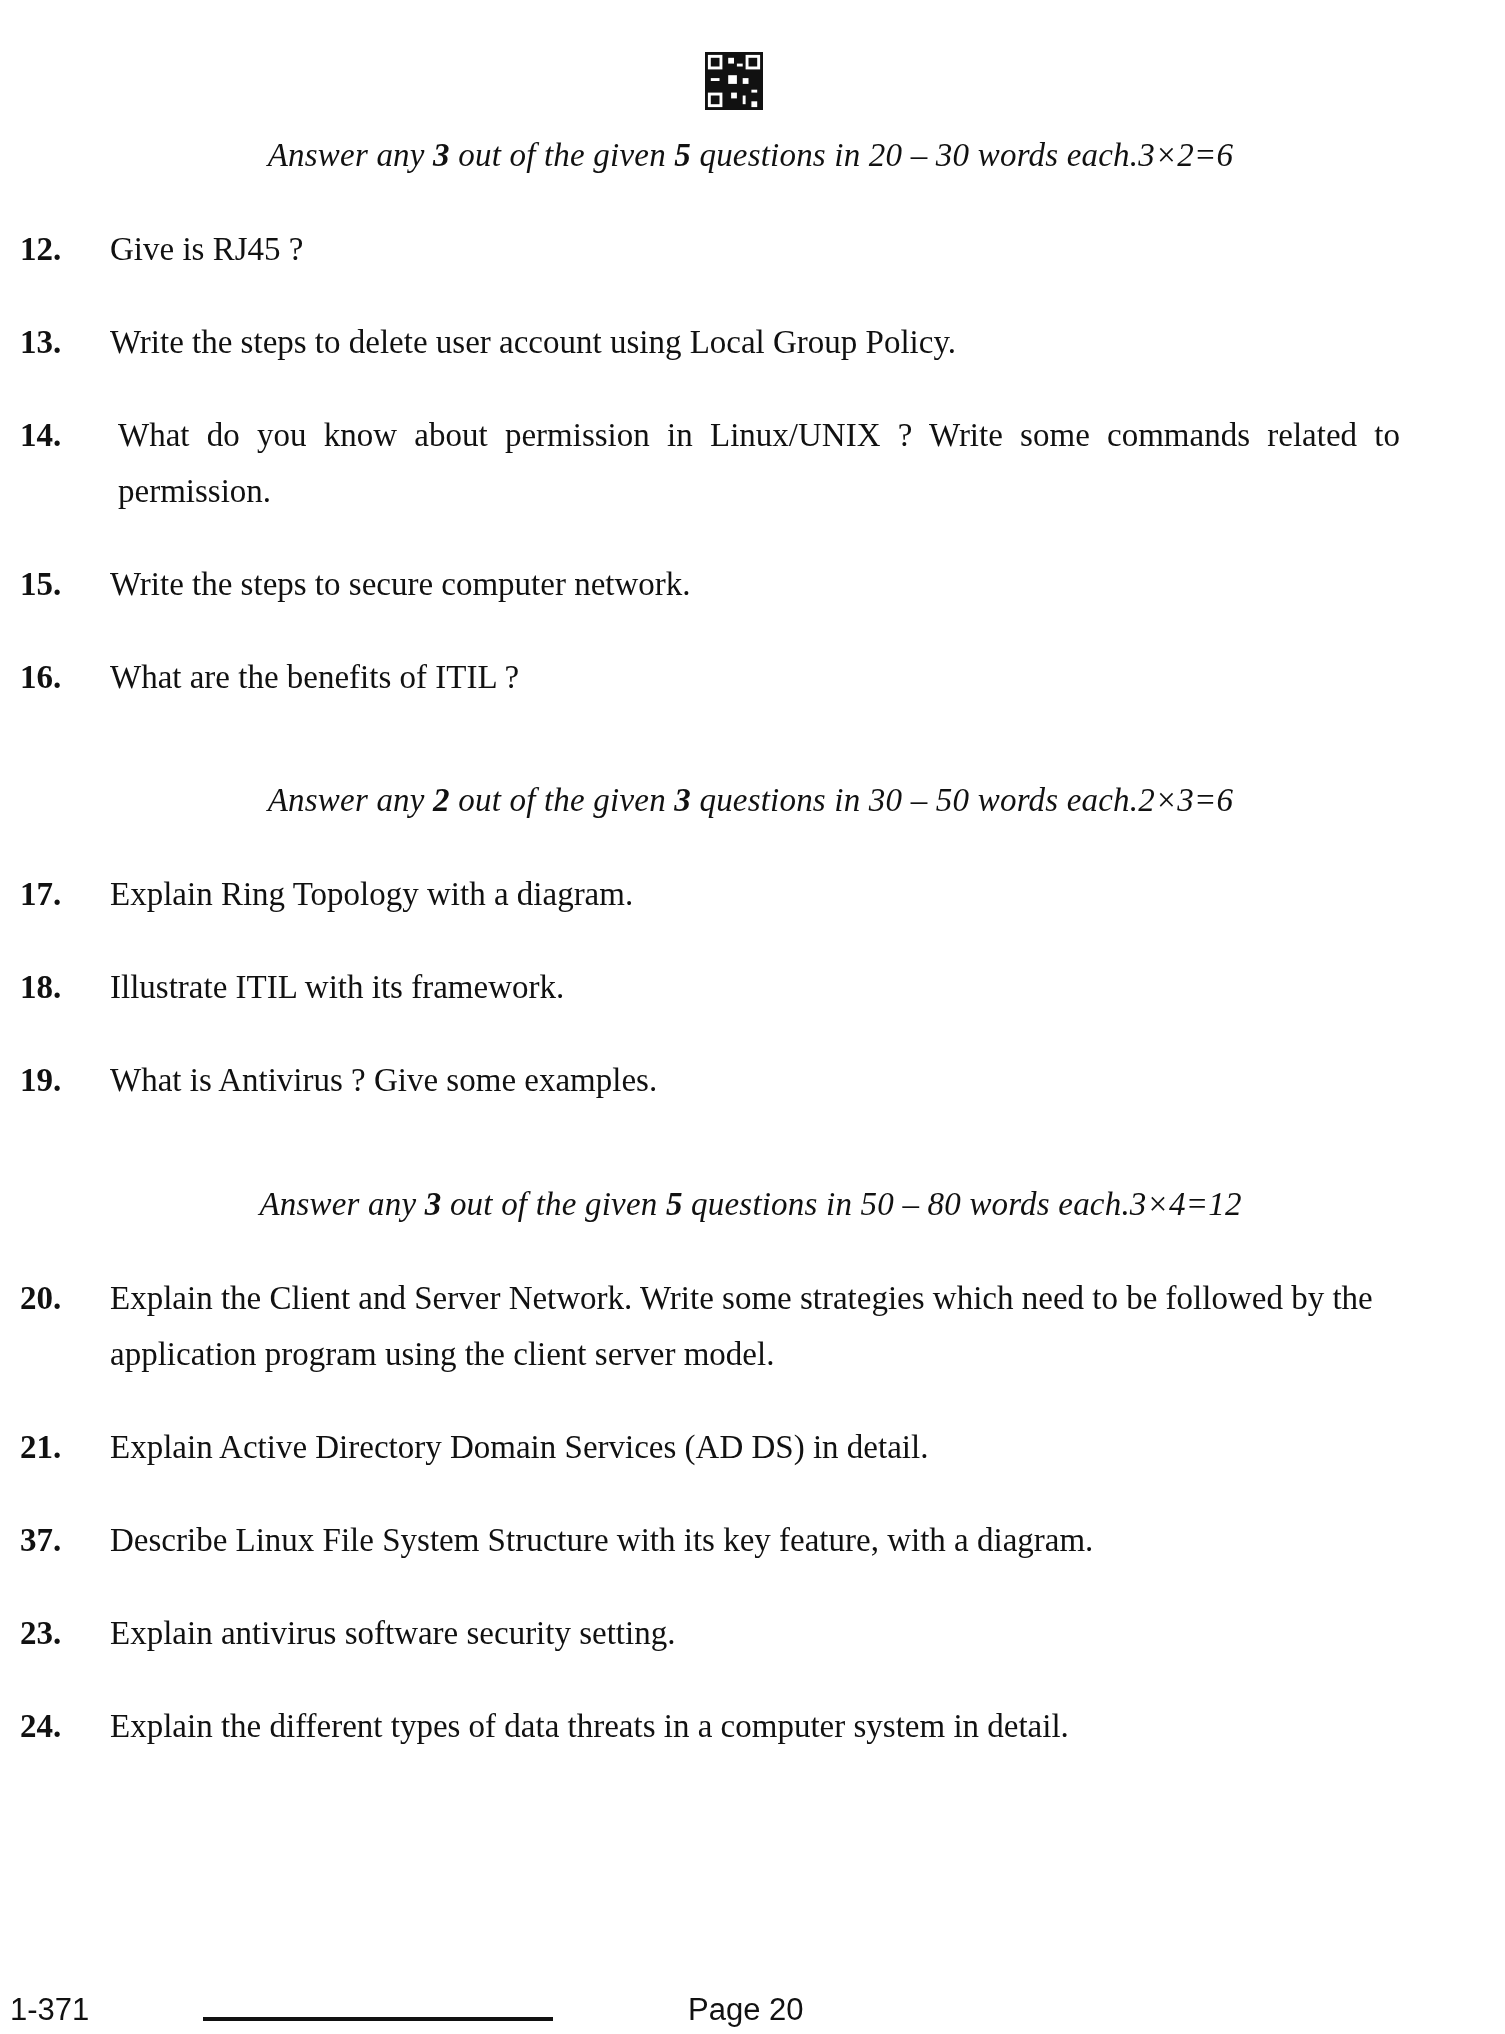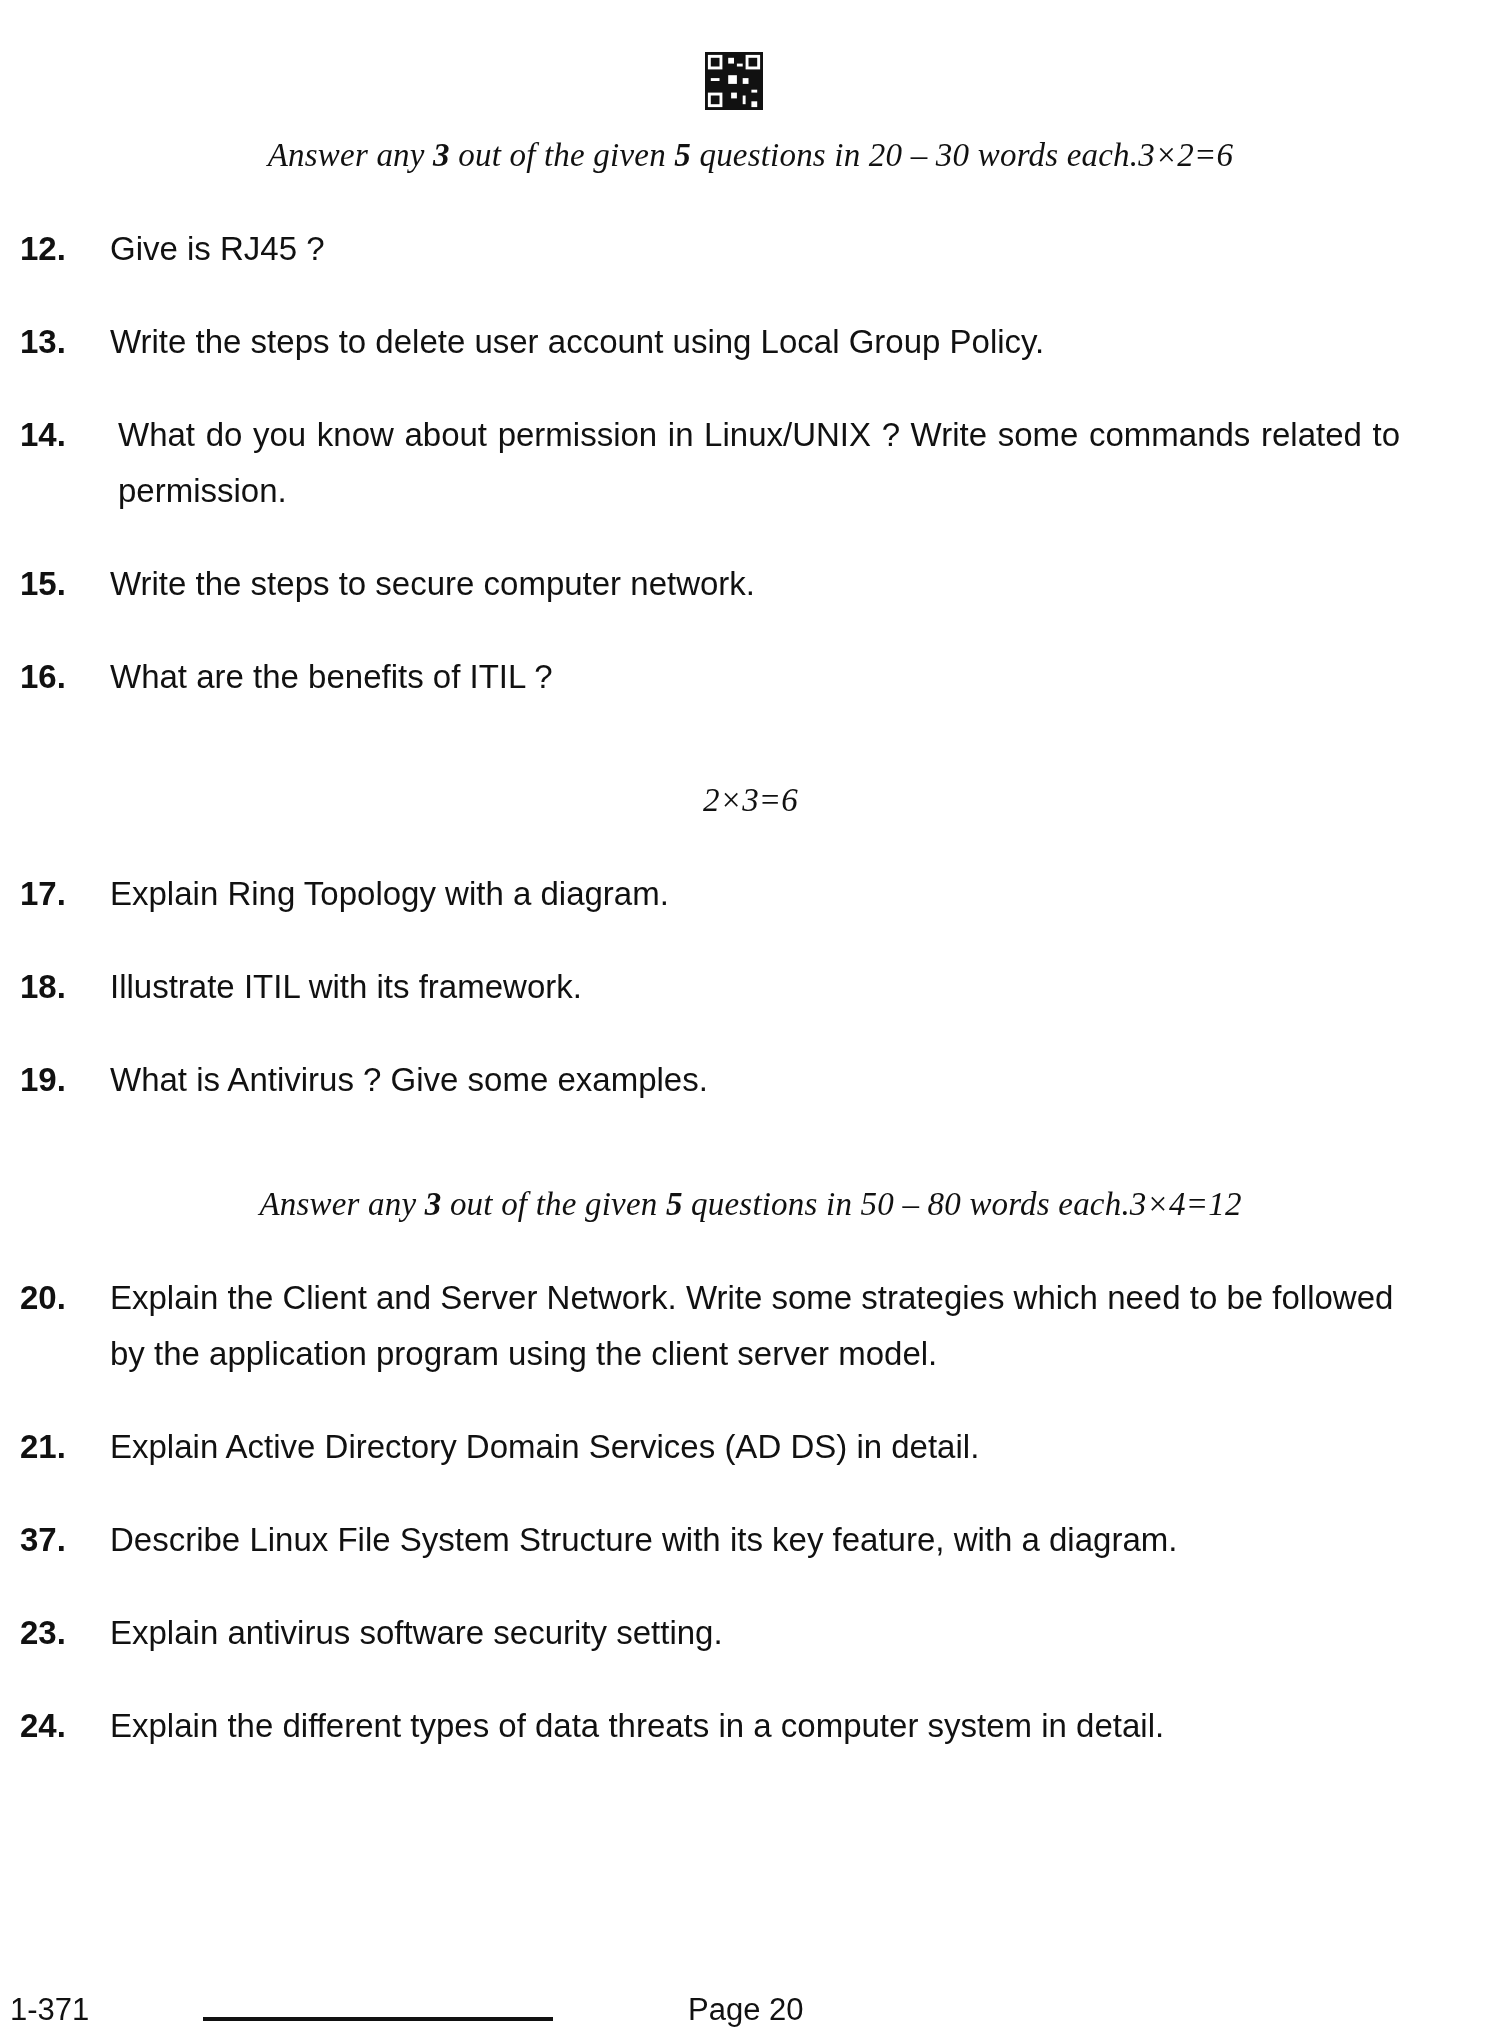--- a/index.html
+++ b/index.html
@@ -3,21 +3,21 @@
 <meta charset="utf-8">
 <style>
   html, body { margin: 0; padding: 0; background: #ffffff; }
   body { width: 1505px; height: 2034px; position: relative; overflow: hidden;
          font-family: "DejaVu Serif", "Liberation Serif", serif; color: #111; }
   .qr { position: absolute; left: 704px; top: 52px; width: 60px; height: 58px; }
   .instr { position: absolute; left: 20px; right: 24px; display: flex; justify-content: center;
            font-style: italic; font-size: 33px; font-family: "Liberation Serif", serif; letter-spacing: 0.2px; }
   .instr b { font-weight: bold; }
   .q { position: absolute; left: 20px; width: 1380px; font-size: 33px; line-height: 56px;
-       font-family: Liberation Sans, sans-serif; display: flex; }
+       font-family: Liberation Serif, serif; display: flex; }
   .q .num { width: 90px; font-weight: bold; flex: none; }
   .q .txt { flex: 1; }
   .q .txt.just { text-align: justify; text-align-last: left; margin-left: 8px; }
   .footer { position: absolute; top: 1990px; left: 0; width: 1505px; height: 44px;
             font-family: Liberation Sans, sans-serif; font-size: 31px; }
   .footer .code { position: absolute; left: 10px; top: 2px; }
   .footer .rule { position: absolute; left: 203px; top: 27px; width: 350px; height: 4px; background: #111; }
   .footer .page { position: absolute; left: 688px; top: 2px; }
 </style>
 </head>
@@ -61,20 +61,21 @@
 <div class="q" style="top:556px">
     <span class="num">15.</span>
     <span class="txt">Write the steps to secure computer network.</span>
   </div>
 <div class="q" style="top:649px">
     <span class="num">16.</span>
     <span class="txt">What are the benefits of ITIL ?</span>
   </div>
 
 <div class="instr" style="top:782px">
+  <span><span>Answer any </span><b>2</b><span> out of the given </span><b>3</b><span> questions in 30 – 50 words each.</span></span>
   <span>2×3=6</span>
 </div>
 <div class="q" style="top:866px">
     <span class="num">17.</span>
     <span class="txt">Explain Ring Topology with a diagram.</span>
   </div>
 <div class="q" style="top:959px">
     <span class="num">18.</span>
     <span class="txt">Illustrate ITIL with its framework.</span>
   </div>

